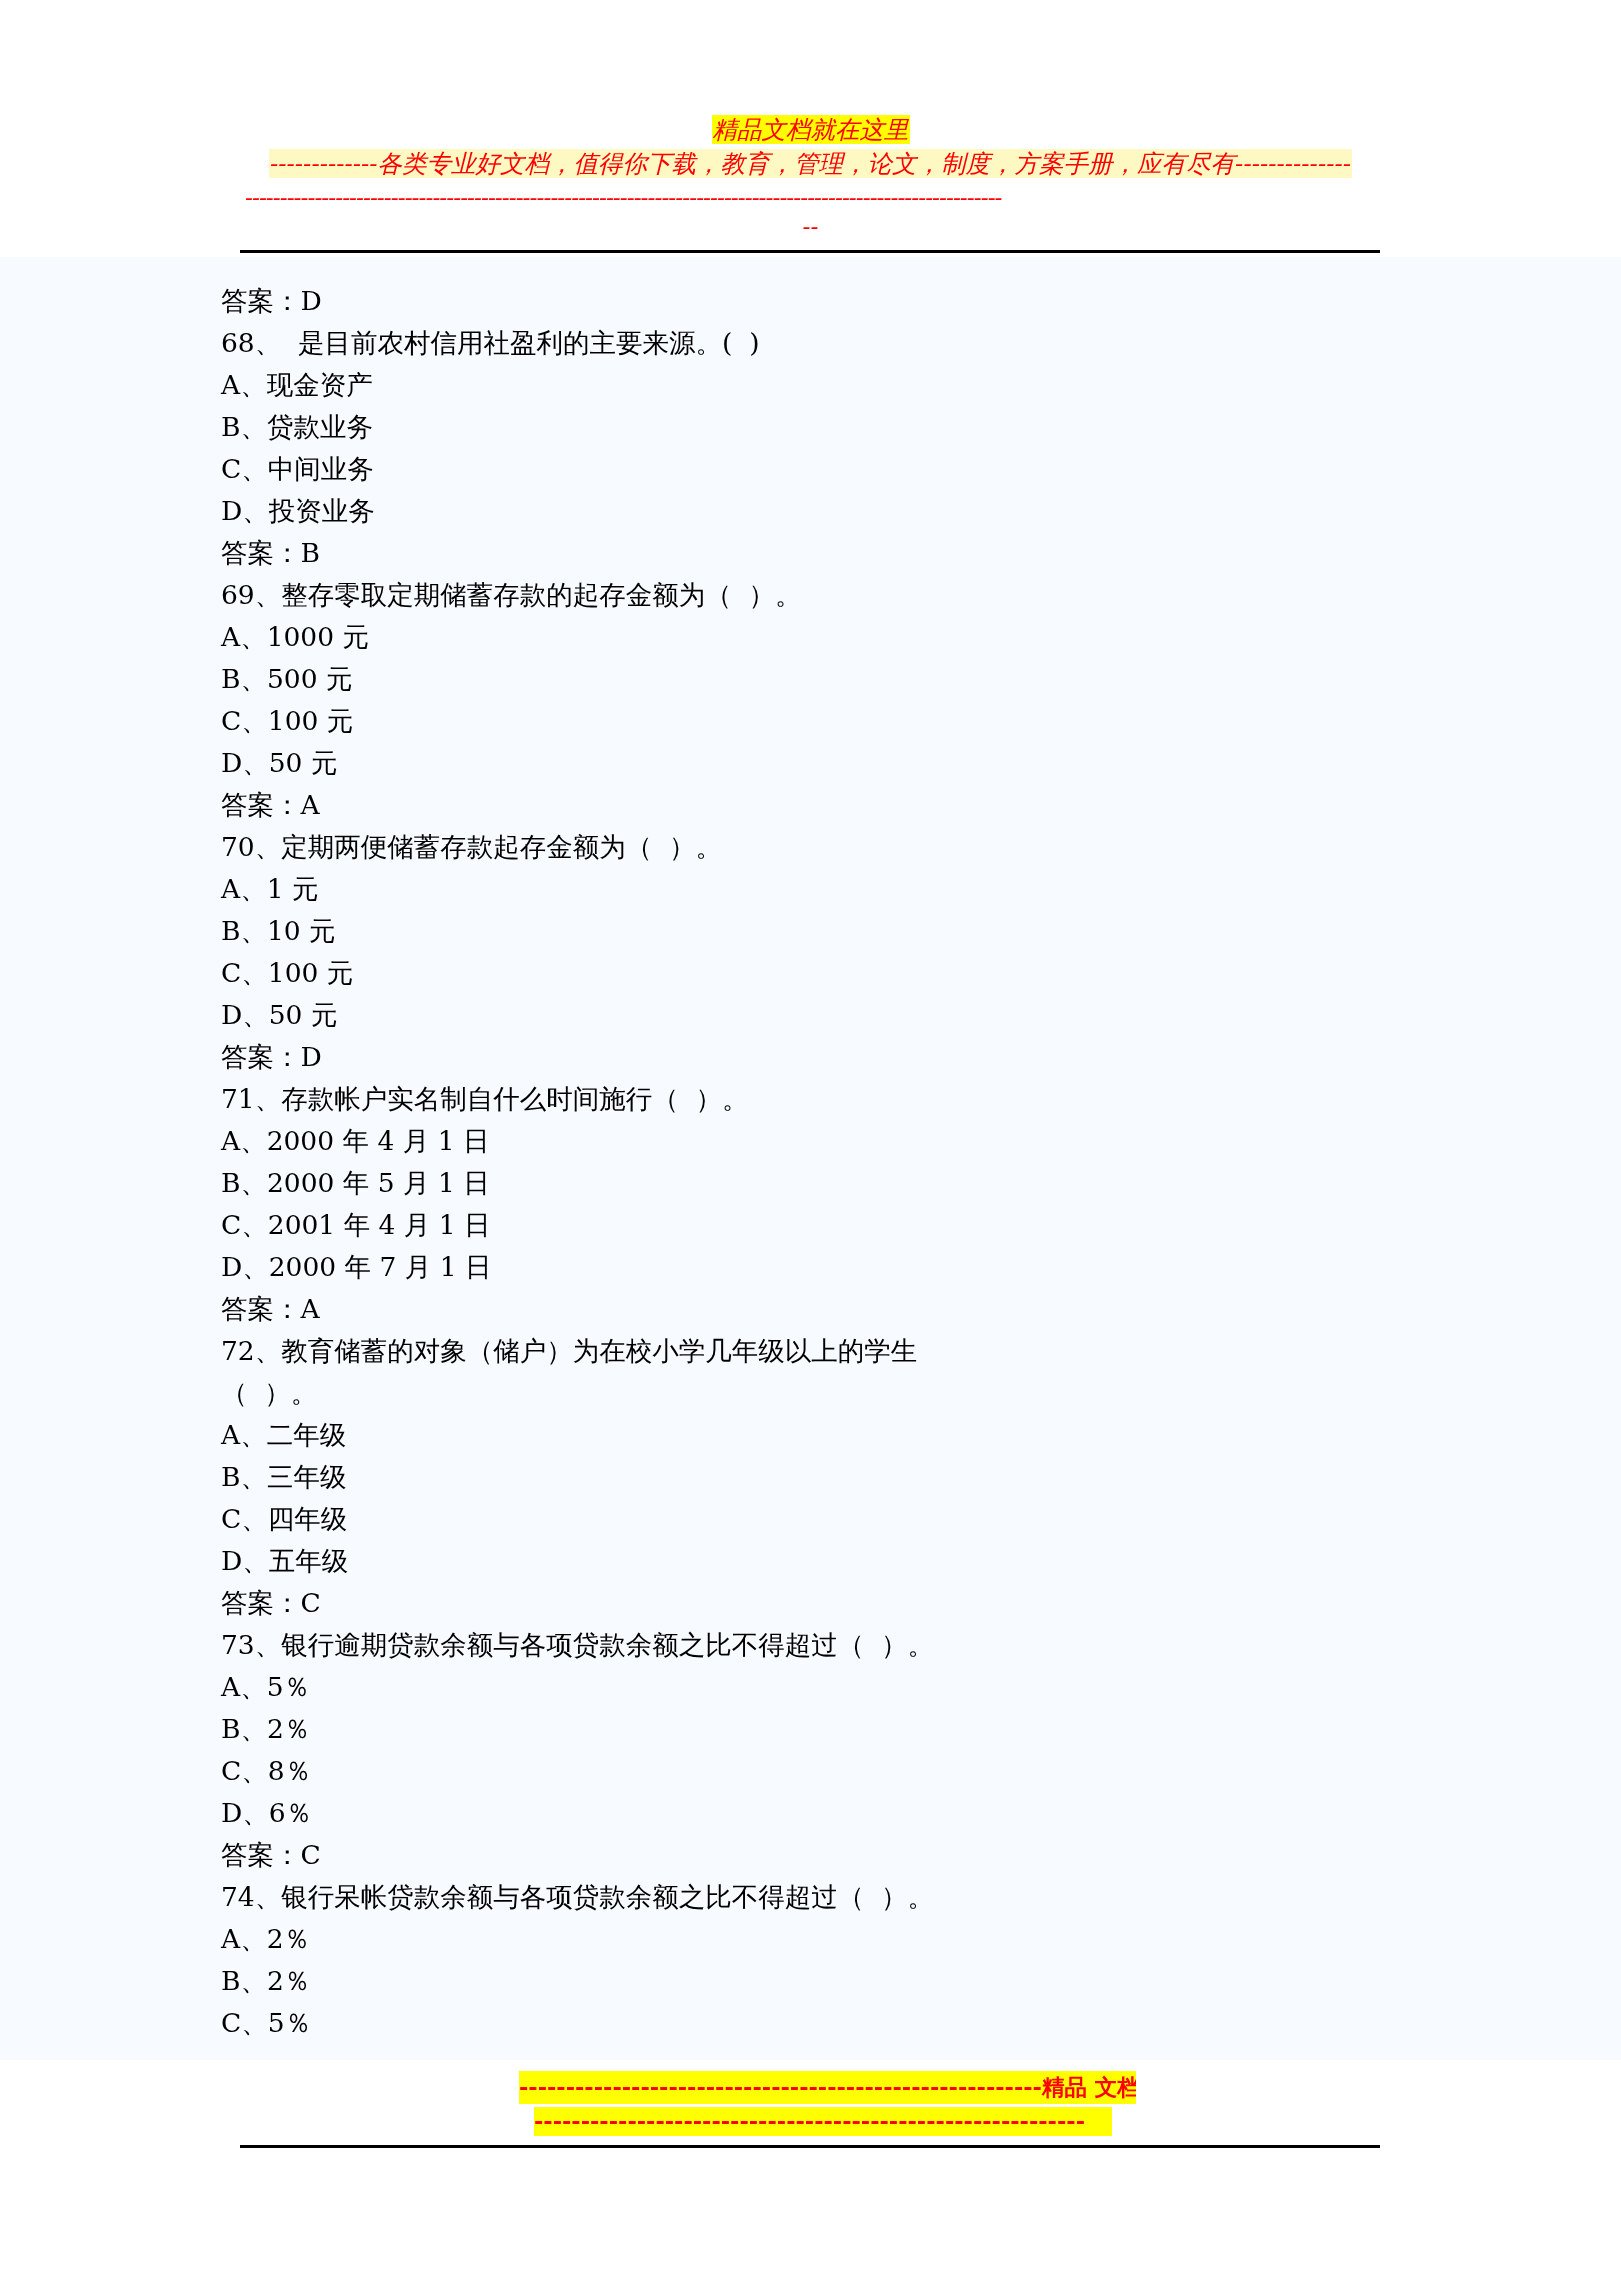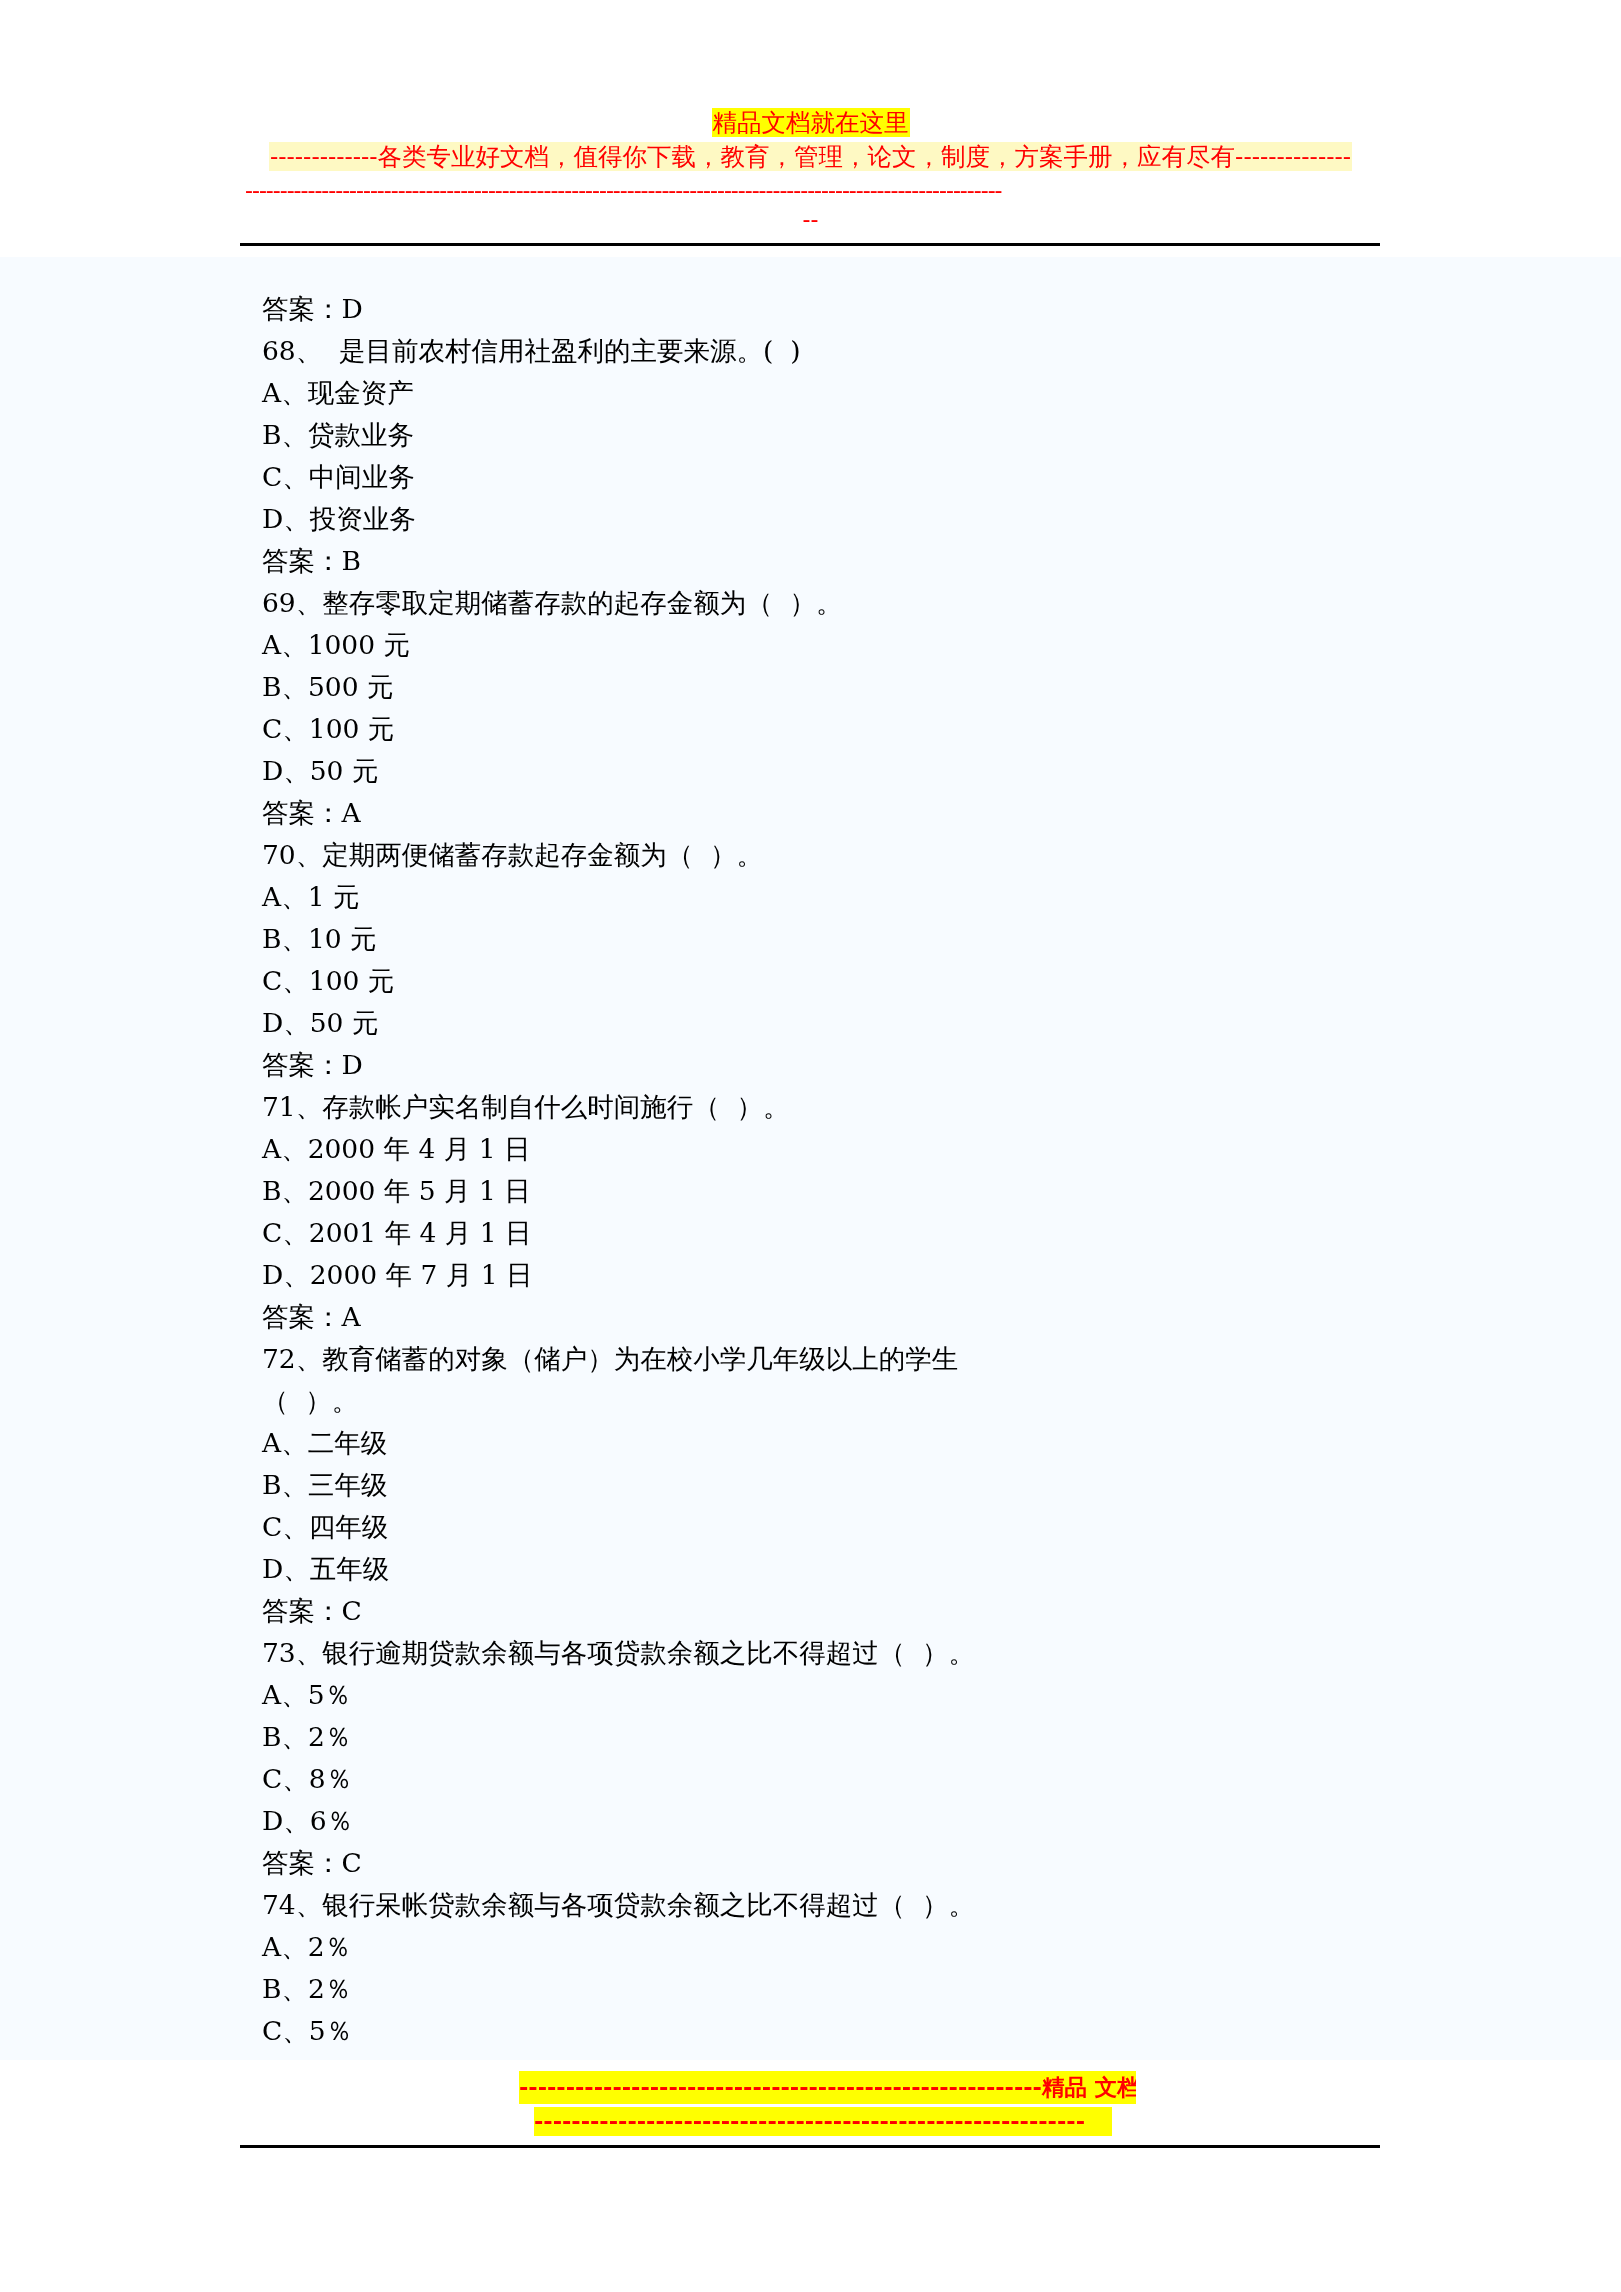--- a/index.html
+++ b/index.html
@@ -18,23 +18,24 @@
     margin: 0 auto;
     background: #ffffff;
     overflow: hidden;
     box-sizing: border-box;
   }
 
   
   .header {
     position: absolute;
     left: 0;
-    top: 0;
+    top: 7px;
     width: 1621px;
     height: 263px;
+    font-style: italic;
   }
   .hdr-line1 {
     position: absolute;
     left: 0;
     top: 106px;
     width: 1621px;
     text-align: center;
     font-size: 24.5px;
     line-height: 33px;
     color: #ff0000;
@@ -96,23 +97,22 @@
     position: absolute;
     left: 0;
     top: 257px;
     width: 1621px;
     height: 1803px;
     background: #f7fbff;
   }
   .content-inner {
     position: absolute;
     left: 221px;
-    top: 31px;
+    top: 23px;
     width: 1166px;
-    margin-left: 41px;
   }
   .line {
     font-size: 26.5px;
     line-height: 42px;
     color: #000000;
     white-space: pre-wrap;
     font-family: "DejaVu Serif", "Liberation Serif", serif;
   }
 
   

